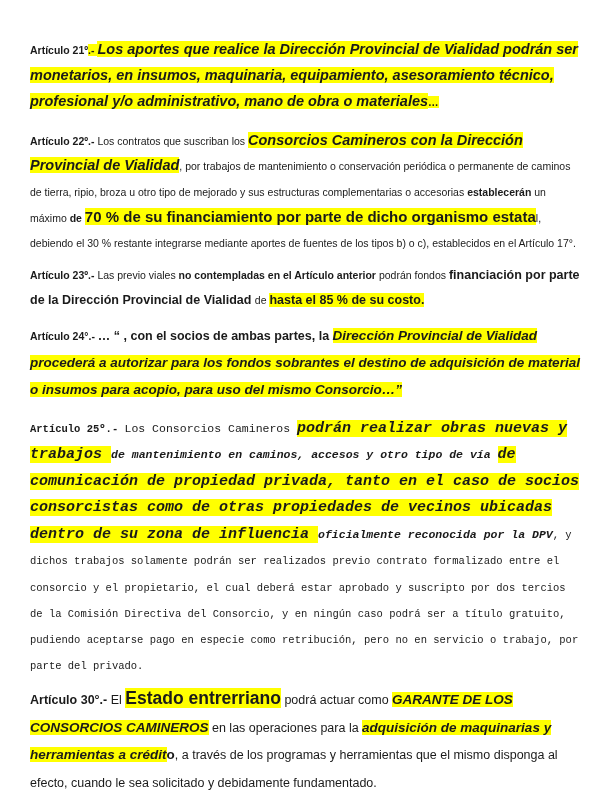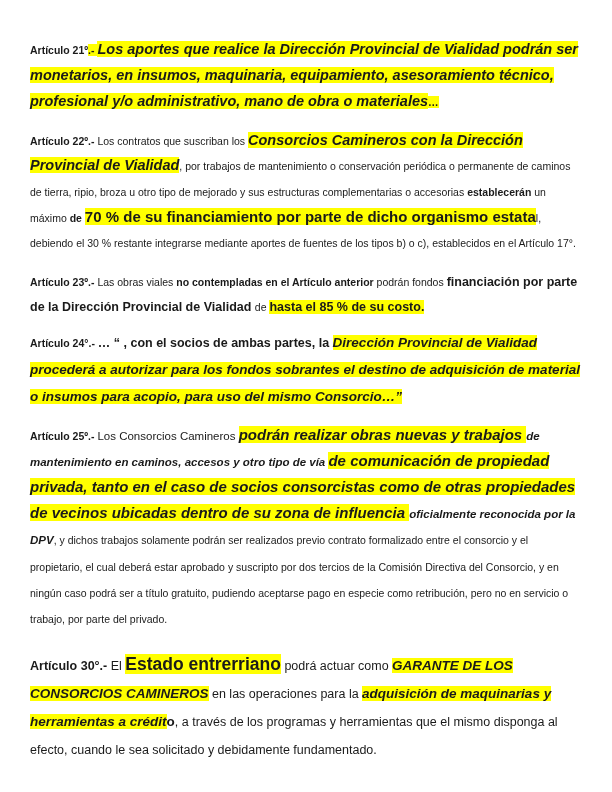--- a/index.html
+++ b/index.html
@@ -4,24 +4,24 @@
 <style>
   :root { --hl:#ffff00; --ink:#1a1a1a; }
   html,body{margin:0;padding:0;}
   body{
     width:612px;height:792px;background:#ffffff;overflow:hidden;
     font-family:"Liberation Sans",sans-serif;color:var(--ink);
   }
   .page{padding:36px 32px 0 30px;box-sizing:border-box;width:612px;height:792px;background:#ffffff;}
   p.para{margin:0 0 11px 0;line-height:1.6;text-align:left;}
   #p21{line-height:1.62;margin-bottom:13px;}
-  #p22{margin-bottom:13px;}
+  #p22{margin-bottom:6px;}
   #p23{margin-bottom:10px;}
   #p24{line-height:1.68;margin-bottom:12px;}
-  #p25{line-height:1.64;margin-bottom:18px;}
+  #p25{line-height:1.64;margin-bottom:4px;font-family:Liberation Mono, monospace;}
   #p30{line-height:1.72;}
   .b{font-weight:700;}
   .i{font-style:italic;}
   .hl{background:var(--hl);}
   .s10{font-size:10.5px;}
   .s11{font-size:11.5px;}
   .s12{font-size:12.5px;}
   .s13{font-size:13.5px;}
   .s14{font-size:14.5px;}
   .s15{font-size:15px;}
@@ -34,21 +34,21 @@
 
   <p class="para" id="p21">
     <span class="b s10">Artículo 21º</span><span class="b s10 hl">.- </span><span class="b i s14 hl">Los aportes que realice la Dirección Provincial de Vialidad podrán ser monetarios, en insumos, maquinaria, equipamiento, asesoramiento técnico, profesional y/o administrativo, mano de obra o materiales</span><span class="b s10 hl">…</span>
   </p>
 
   <p class="para" id="p22">
     <span class="b s10">Artículo 22º.- </span><span class="s10">Los contratos que suscriban los </span><span class="b i s14 hl">Consorcios Camineros con la Dirección Provincial de Vialidad</span><span class="s10">, por trabajos de mantenimiento o conservación periódica o permanente de caminos de tierra, ripio, broza u otro tipo de mejorado y sus estructuras complementarias o accesorias </span><span class="b s10">establecerán</span><span class="s10"> un máximo </span><span class="b s10">de </span><span class="b s15 hl">70 % de su financiamiento por parte de dicho organismo estata</span><span class="s10">l, debiendo el 30 % restante integrarse mediante aportes de fuentes de los tipos b) o c), establecidos en el Artículo 17°.</span>
   </p>
 
   <p class="para" id="p23">
-    <span class="b s10">Artículo 23º.- </span><span class="s10">Las obras viales </span><span class="b s10">no contempladas en el Artículo anterior </span><span class="s10">podrán fondos </span><span class="b s12">financiación por parte de la Dirección Provincial de Vialidad </span><span class="s10">de </span><span class="b s12 hl">hasta el 85 % de su costo.</span>
+    <span class="b s10">Artículo 23º.- </span><span class="s10">Las previo viales </span><span class="b s10">no contempladas en el Artículo anterior </span><span class="s10">podrán fondos </span><span class="b s12">financiación por parte de la Dirección Provincial de Vialidad </span><span class="s10">de </span><span class="b s12 hl">hasta el 85 % de su costo.</span>
   </p>
 
   <p class="para" id="p24">
     <span class="b s10">Artículo 24°.- </span><span class="b s12">… “ , con el socios de ambas partes, la </span><span class="b i s13 hl">Dirección Provincial de Vialidad procederá a autorizar para los fondos sobrantes el destino de adquisición de material o insumos para acopio, para uso del mismo Consorcio…”</span>
   </p>
 
   <p class="para" id="p25">
     <span class="b s10">Artículo 25º.- </span><span class="s11">Los Consorcios Camineros </span><span class="b i s15 hl">podrán realizar obras nuevas y trabajos </span><span class="b i s11">de </span><span class="b i s11">mantenimiento en caminos, accesos y otro tipo de vía </span><span class="b i s15 hl">de comunicación de propiedad privada, tanto en el caso de socios consorcistas como de otras propiedades de vecinos ubicadas dentro de su zona de influencia </span><span class="b i s11">oficialmente reconocida por la DPV</span><span class="s10">, y dichos trabajos solamente podrán ser realizados previo contrato formalizado entre el consorcio y el propietario, el cual deberá estar aprobado y suscripto por dos tercios de la Comisión Directiva del Consorcio, y en ningún caso podrá ser a título gratuito, pudiendo aceptarse pago en especie como retribución, pero no en servicio o trabajo, por parte del privado.</span>
   </p>
 

